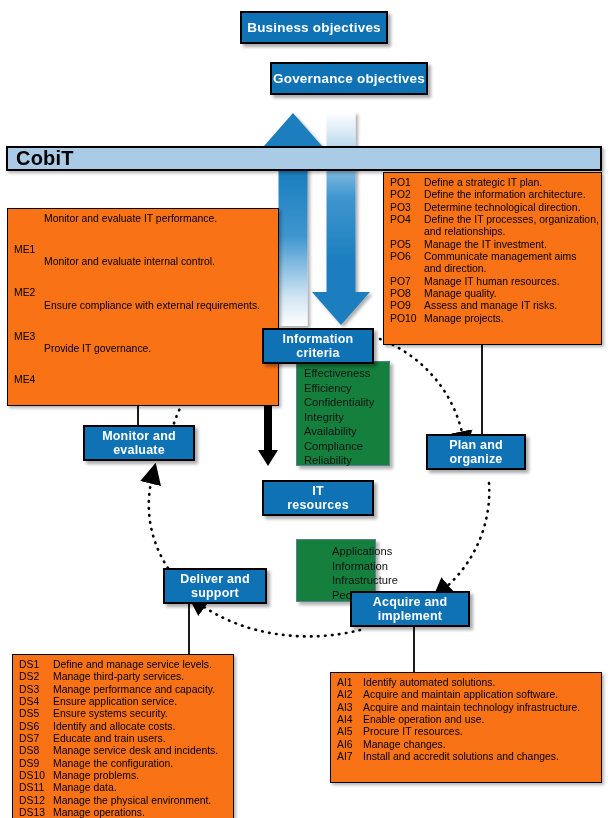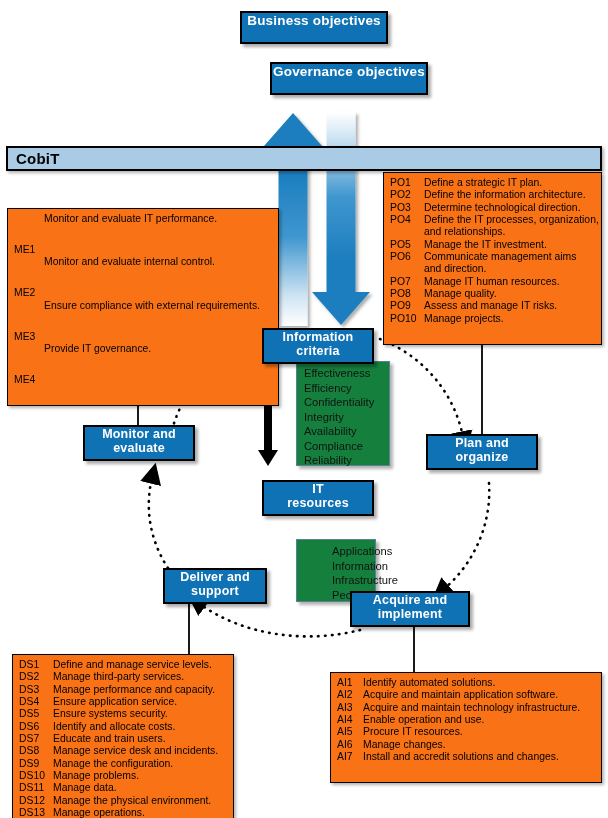--- a/index.html
+++ b/index.html
@@ -29,20 +29,21 @@
 
   
   .bluebox {
     position: absolute;
     background: #0f72b5;
     border: 2px solid #000000;
     box-shadow: 3px 3px 3px rgba(0,0,0,0.33);
     color: #ffffff;
     font-weight: bold;
     display: flex;
+    align-items: center;
     justify-content: center;
     text-align: center;
     line-height: 1.12;
     letter-spacing: 0.2px;
     box-sizing: border-box;
     z-index: 6;
   }
   .bluebox.wide { font-size: 13.5px; }
   .bluebox.domain { font-size: 12.5px; }
   .bluebox.center { font-size: 12.5px; }
@@ -96,21 +97,21 @@
     height: 25px;
     background: #a9cbe5;
     border: 2px solid #000000;
     box-shadow: 2px 2px 3px rgba(0,0,0,0.30);
     box-sizing: border-box;
     display: flex;
     align-items: center;
     z-index: 3;
   }
   #cobit-banner .label {
-    font-size: 15px;
+    font-size: 20px;
     font-weight: bold;
     color: #000000;
     padding-left: 8px;
     letter-spacing: 0.2px;
   }
 </style>
 </head>
 <body>
 
 <div id="stage">
@@ -311,21 +312,21 @@
     </span>
   </div>
 
   <div class="bluebox domain" style="left:83px; top:425px; width:112px; height:36px;">
     <span>
       <span>Monitor and</span><br>
       <span>evaluate</span>
     </span>
   </div>
 
-  <div class="bluebox domain" style="left:426px; top:434px; width:112px; height:36px;">
+  <div class="bluebox domain" style="left:426px; top:434px; width:100px; height:36px;">
     <span>
       <span>Plan and</span><br>
       <span>organize</span>
     </span>
   </div>
 
   <div class="bluebox domain" style="left:163px; top:568px; width:104px; height:36px;">
     <span>
       <span>Deliver and</span><br>
       <span>support</span>

